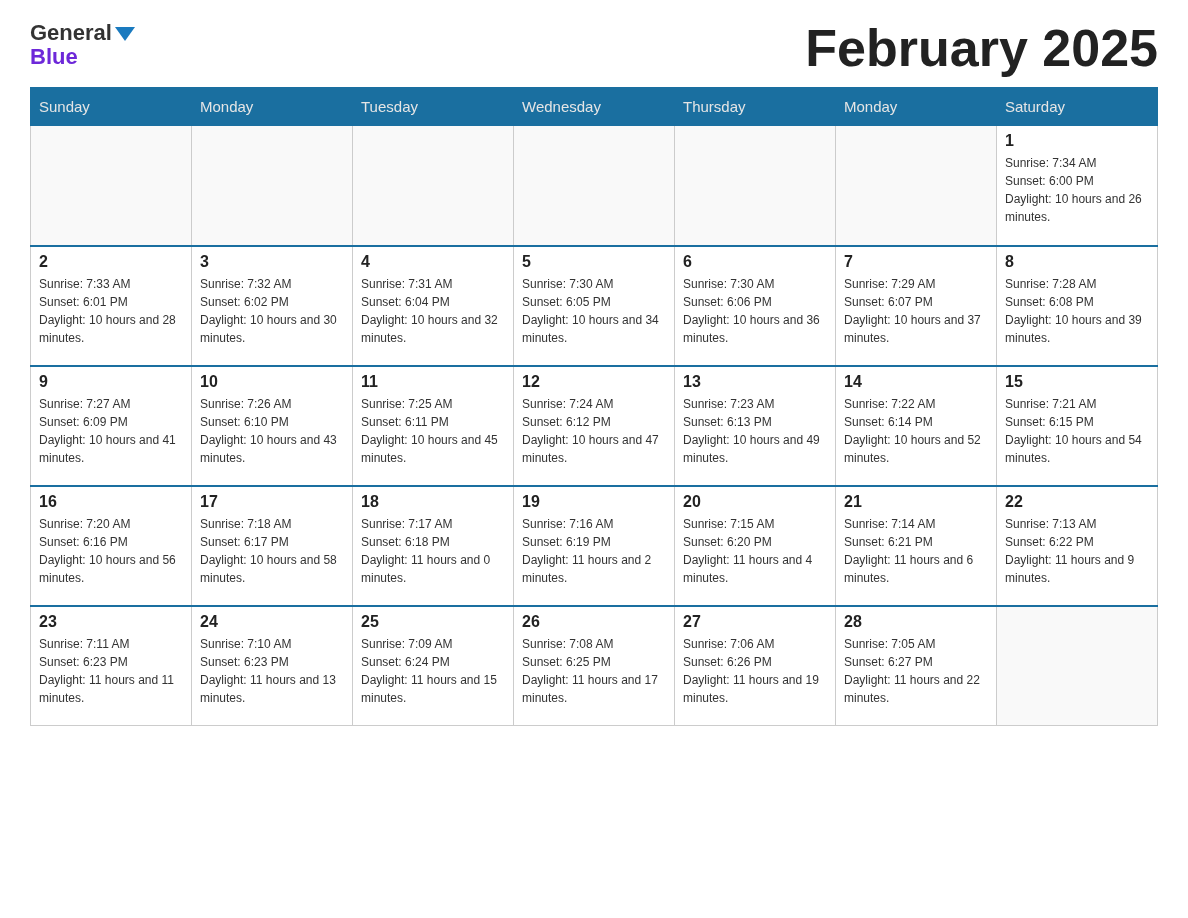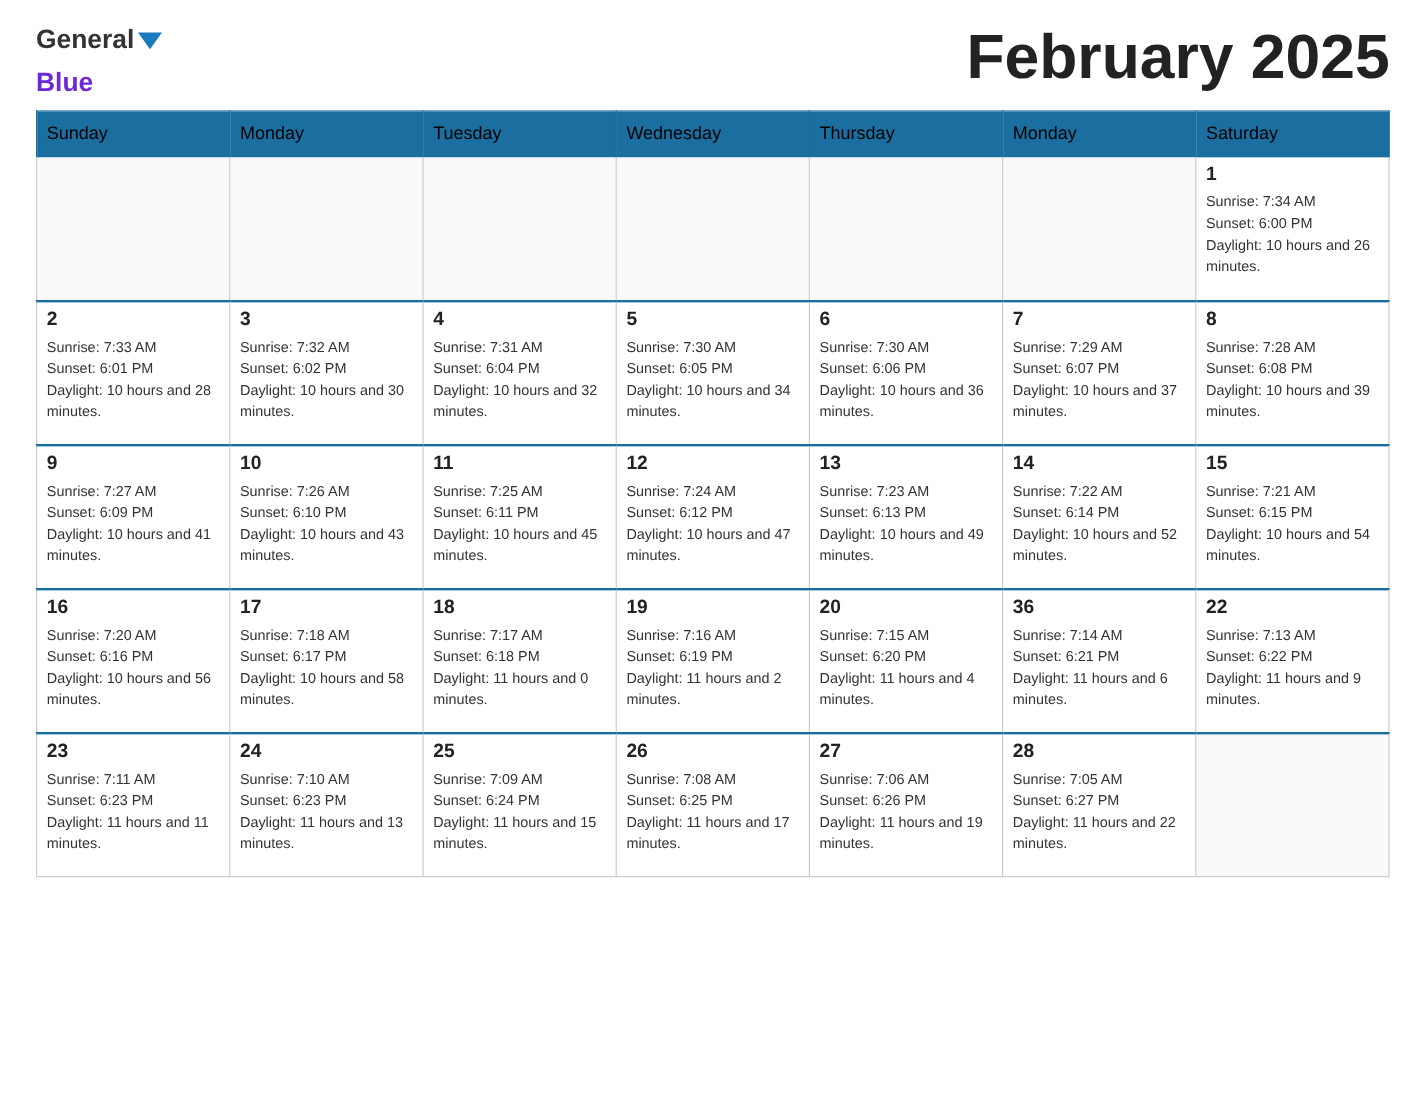--- a/index.html
+++ b/index.html
@@ -14,21 +14,20 @@
     .header {
       display: flex;
       justify-content: space-between;
       align-items: flex-start;
       margin-bottom: 10px;
     }
     .logo {
       display: flex;
       flex-direction: column;
       align-items: flex-start;
-      gap: 12px;
     }
     .logo-text-general {
       font-size: 22px;
       font-weight: bold;
       color: #333;
       display: flex;
       align-items: center;
     }
     .logo-arrow {
       width: 0;
@@ -60,21 +59,21 @@
       color: #444;
       margin-top: 4px;
     }
     .calendar {
       width: 100%;
       border-collapse: collapse;
       margin-top: 8px;
     }
     .calendar th {
       background-color: #1a6fa0;
-      color: #000000;
+      color: #e5e5e5;
       padding: 10px 8px;
       font-size: 15px;
       font-weight: normal;
       text-align: left;
       border: 1px solid #1a6fa0;
     }
     .calendar td {
       border: 1px solid #ccc;
       vertical-align: top;
       padding: 6px 8px;
@@ -215,21 +214,21 @@
         </td>
         <td>
           <div class="day-number">19</div>
           <div class="day-info">Sunrise: 7:16 AM<br>Sunset: 6:19 PM<br>Daylight: 11 hours and 2 minutes.</div>
         </td>
         <td>
           <div class="day-number">20</div>
           <div class="day-info">Sunrise: 7:15 AM<br>Sunset: 6:20 PM<br>Daylight: 11 hours and 4 minutes.</div>
         </td>
         <td>
-          <div class="day-number">36</div>
+          <div class="day-number">21</div>
           <div class="day-info">Sunrise: 7:14 AM<br>Sunset: 6:21 PM<br>Daylight: 11 hours and 6 minutes.</div>
         </td>
         <td>
           <div class="day-number">22</div>
           <div class="day-info">Sunrise: 7:13 AM<br>Sunset: 6:22 PM<br>Daylight: 11 hours and 9 minutes.</div>
         </td>
       </tr>
       <tr class="row-border">
         <td>
           <div class="day-number">23</div>

